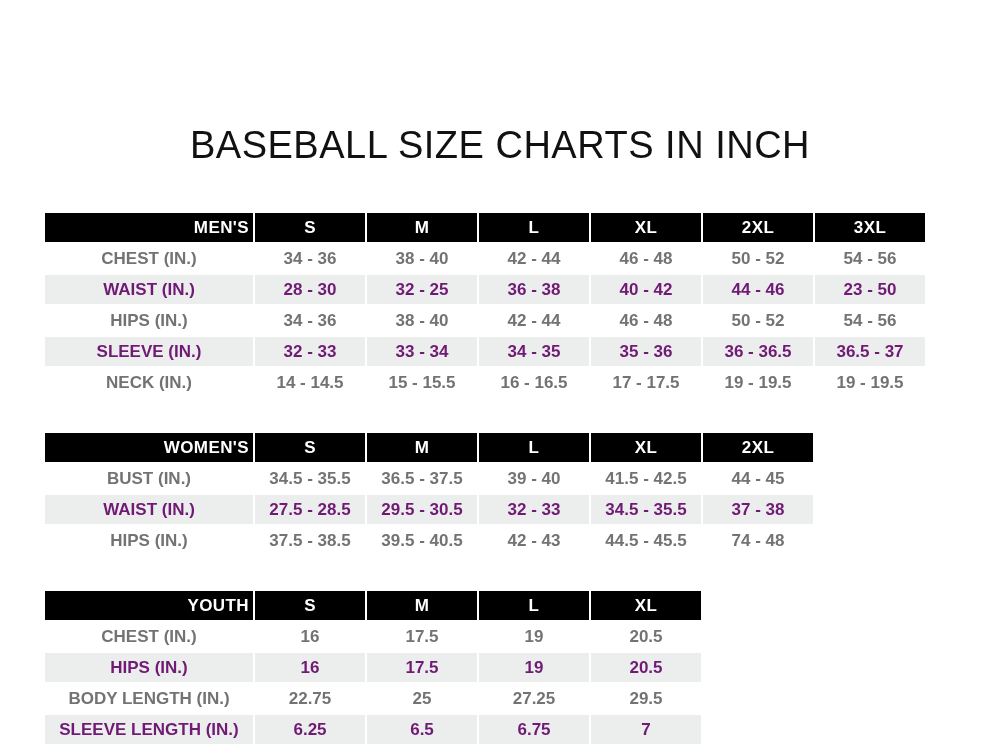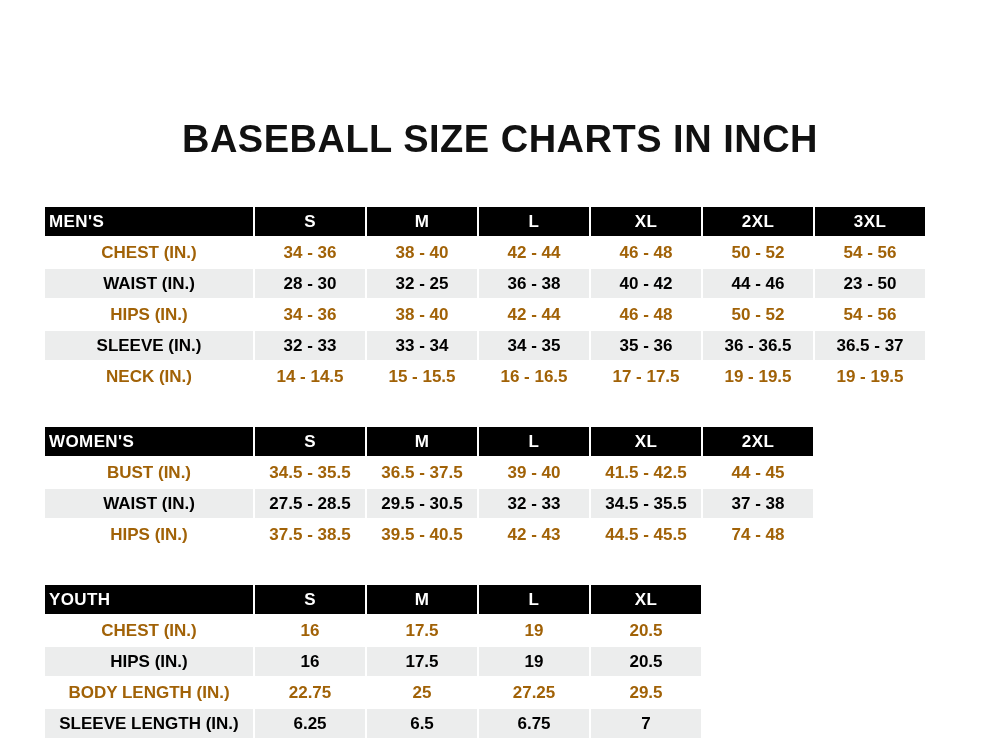--- a/index.html
+++ b/index.html
@@ -16,23 +16,23 @@
   }
   .page {
     position: relative;
     width: 1000px;
     height: 752px;
     background: #ffffff;
   }
   .title {
     text-align: center;
     font-size: 38px;
-    font-weight: bold;
+    font-weight: normal;
     letter-spacing: 0.5px;
-    margin: 4px;
+    margin: 10px;
     padding-top: 114px;
     color: #111111;
   }
   .tables {
     margin-top: 44px;
     padding-left: 43px;
     padding-right: 43px;
   }
   table.size-table {
     border-collapse: collapse;
@@ -48,29 +48,29 @@
     padding: 0 4px;
     white-space: nowrap;
     box-sizing: border-box;
   }
   .hdr-row td {
     background: #000000;
     color: #ffffff;
     letter-spacing: 0.4px;
   }
   .hdr-row td.rowlabel {
-    text-align: left;
+    text-align: right;
   }
   .row-a td {
     background: #ffffff;
-    color: #a16207;
+    color: #737373;
   }
   .row-b td {
     background: #eceded;
-    color: #000000;
+    color: #701a75;
   }
   td.rowlabel {
     text-align: center;
   }
   
   .t-men col.c0 { width: 210px; }
   .t-men col.cN { width: 112px; }
   .t-women col.c0 { width: 210px; }
   .t-women col.cN { width: 112px; }
   .t-youth col.c0 { width: 210px; }

